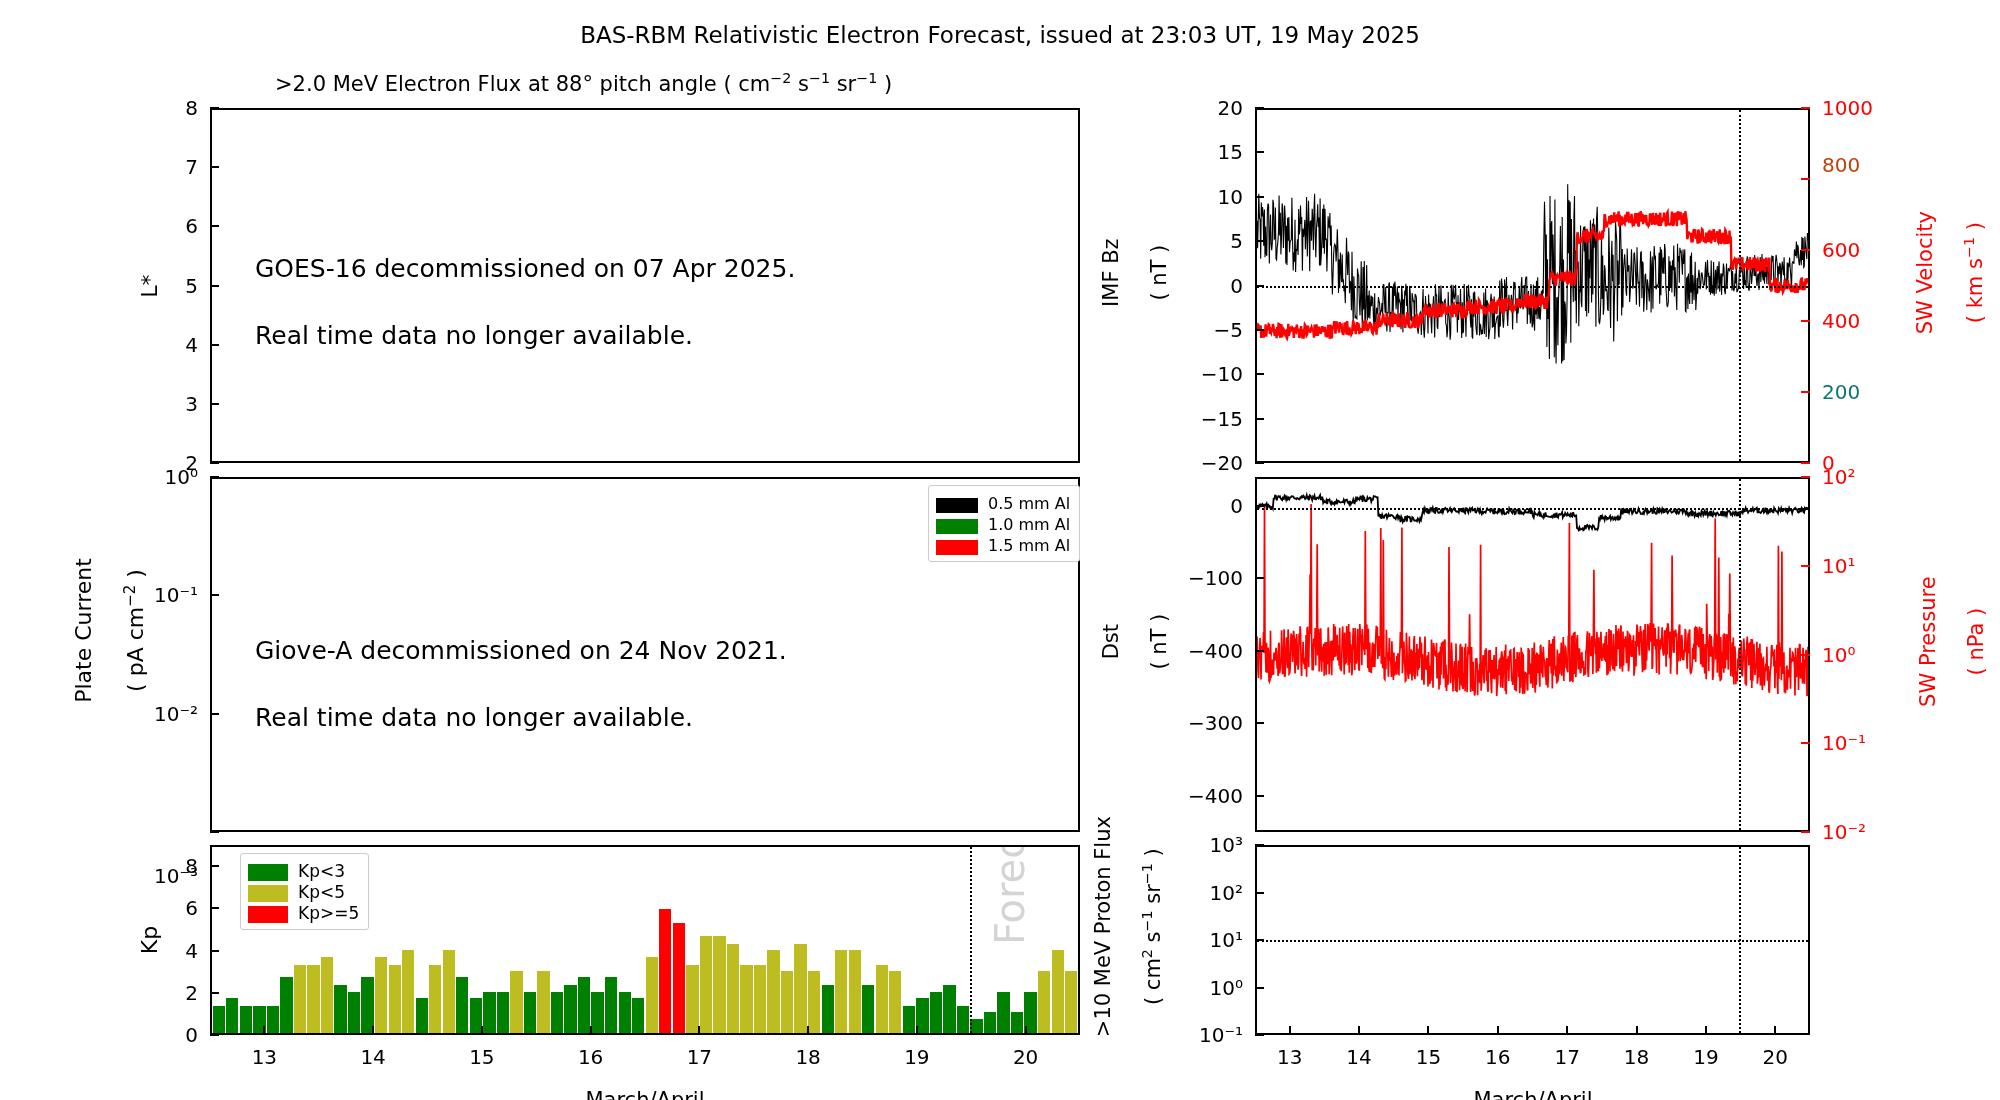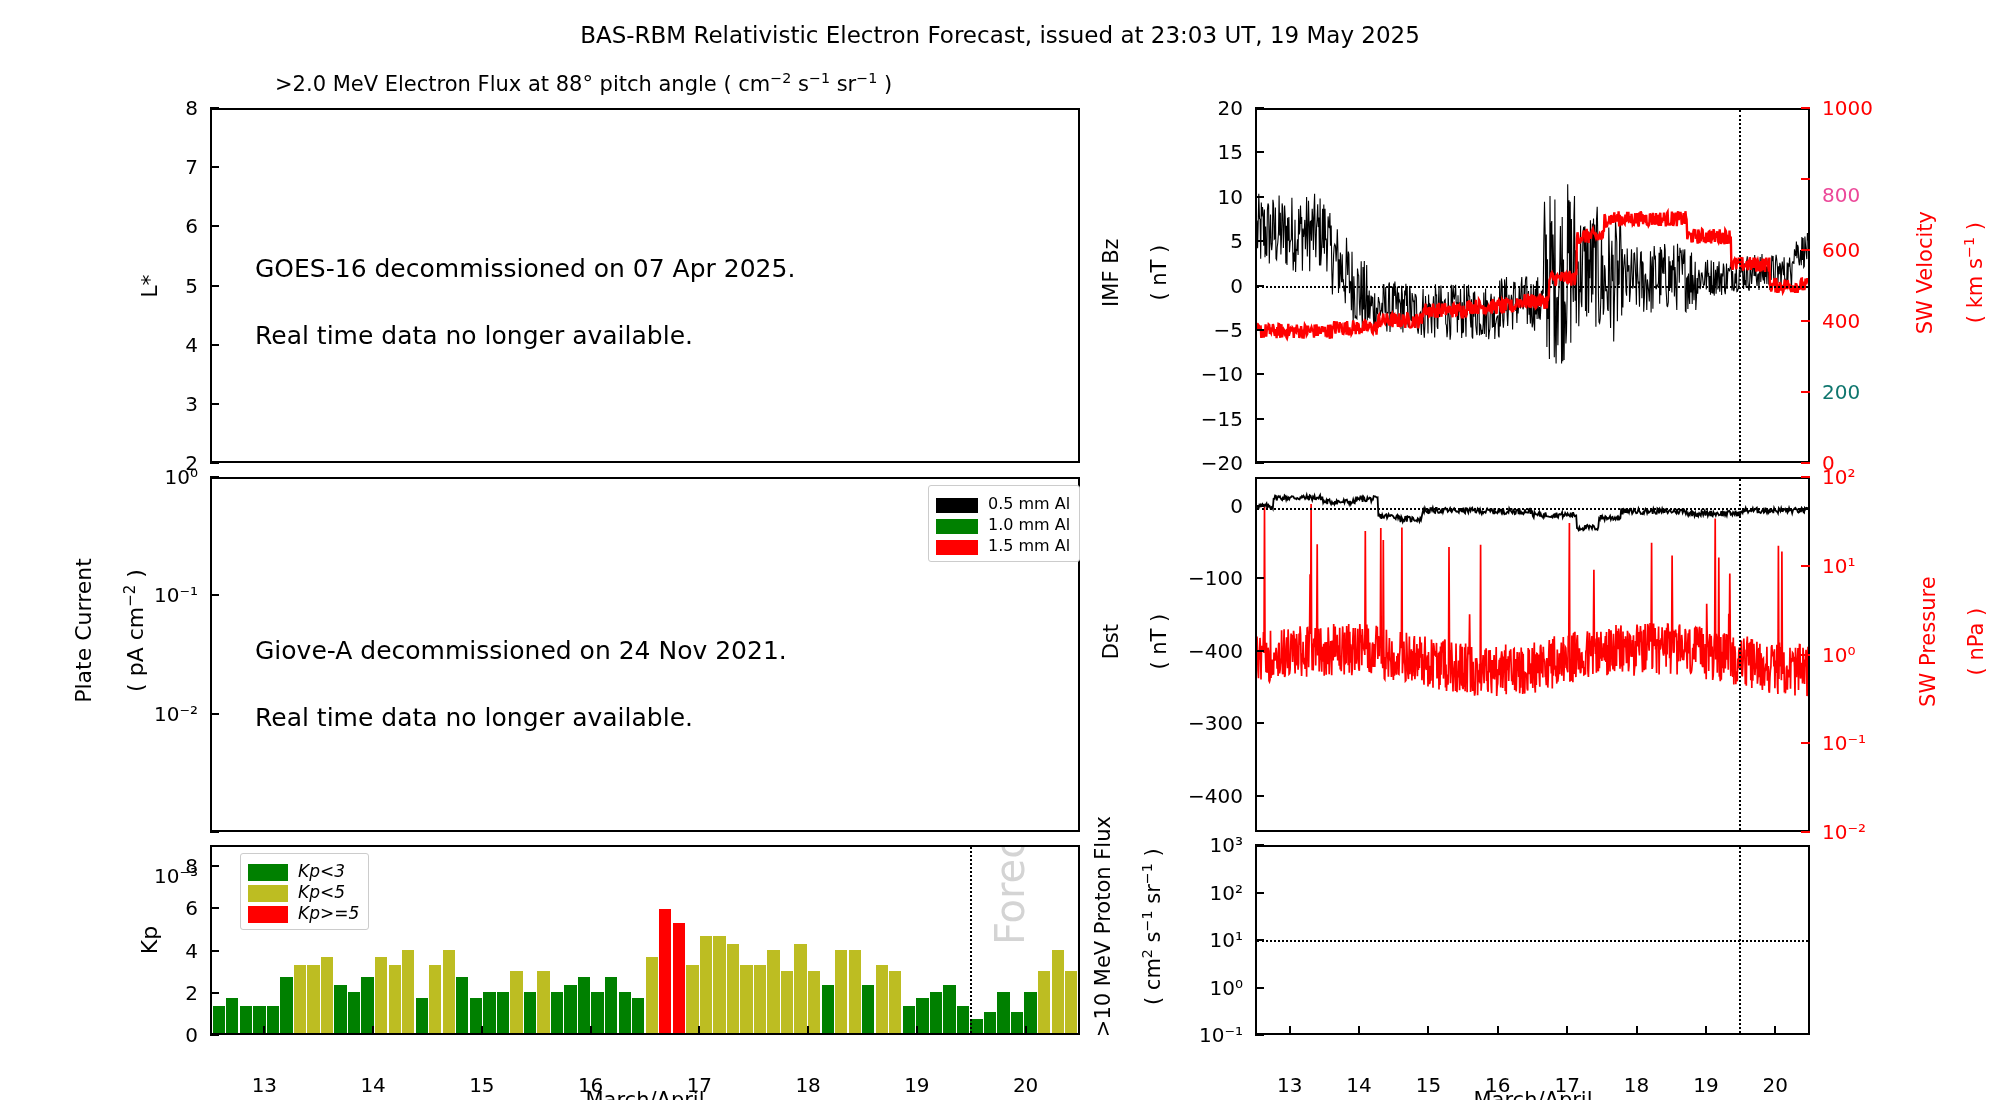--- a/index.html
+++ b/index.html
@@ -9,21 +9,21 @@
   .ttl{font-size:23px;text-align:center;width:100%;top:22px;left:0;}
   .subttl{font-size:21px;top:70px;left:275px;}
   sup{font-size:.68em;vertical-align:super;}
 
   .panel{position:absolute;border:2.2px solid #000;background:#fff;box-sizing:border-box;}
   .msg{position:absolute;font-size:25px;line-height:1.35;white-space:pre-line;}
 
   .ytick,.xtick{position:absolute;font-size:20px;color:#000;white-space:nowrap;}
   .ytick{text-align:right;transform:translateY(-50%);}
   .ytick.r{text-align:left;color:#f00;}
-  .xtick{transform:translateX(-50%);text-align:center;margin-top:28px;}
+  .xtick{transform:translateX(-50%);text-align:center;}
 
   .tickmark{position:absolute;background:#000;}
   .tickmark.red{background:#f00;}
 
   .ylab{position:absolute;font-size:21px;text-align:center;transform-origin:50% 50%;white-space:pre;line-height:1.15;}
   .ylab.rot{transform:translate(-50%,-50%) rotate(-90deg);}
   .ylab.red{color:#f00;}
 
   .xlab{position:absolute;font-size:21px;text-align:center;line-height:1.2;white-space:pre-line;transform:translateX(-50%);}
 
@@ -200,21 +200,21 @@
       <div class="tickmark" style="position: absolute; width: 2px; height: 9px; left: 589.625px; top: 1026px;"></div>
       <div class="xtick" style="left: 699.375px; top: 1045px;">17</div>
       <div class="tickmark" style="position: absolute; width: 2px; height: 9px; left: 698.375px; top: 1026px;"></div>
       <div class="xtick" style="left: 808.125px; top: 1045px;">18</div>
       <div class="tickmark" style="position: absolute; width: 2px; height: 9px; left: 807.125px; top: 1026px;"></div>
       <div class="xtick" style="left: 916.875px; top: 1045px;">19</div>
       <div class="tickmark" style="position: absolute; width: 2px; height: 9px; left: 915.875px; top: 1026px;"></div>
       <div class="xtick" style="left: 1025.62px; top: 1045px;">20</div>
       <div class="tickmark" style="position: absolute; width: 2px; height: 9px; left: 1024.62px; top: 1026px;"></div>
     </div>
-  <div class="legend kp" id="legend-kp" style="left:240px;top:853px;font-style:italic;">
+  <div class="legend kp" id="legend-kp" style="left:240px;top:853px;">
       <div class="legrow">
         <span class="swatch" style="background: rgb(0, 128, 0);"></span>
         <span class="legtxt">Kp&lt;3</span>
       </div>
       <div class="legrow">
         <span class="swatch" style="background: rgb(189, 189, 34);"></span>
         <span class="legtxt">Kp&lt;5</span>
       </div>
       <div class="legrow">
         <span class="swatch" style="background: rgb(255, 0, 0);"></span>
@@ -254,21 +254,21 @@
       <div class="ytick" style="right: 757px; top: 374.25px;">−10</div>
       <div class="tickmark" style="position: absolute; height: 2px; width: 9px; top: 373.25px; left: 1255px;"></div>
       <div class="ytick" style="right: 757px; top: 418.625px;">−15</div>
       <div class="tickmark" style="position: absolute; height: 2px; width: 9px; top: 417.625px; left: 1255px;"></div>
       <div class="ytick" style="right: 757px; top: 463px;">−20</div>
       <div class="tickmark" style="position: absolute; height: 2px; width: 9px; top: 462px; left: 1255px;"></div>
     </div>
   <div id="p4-yticks-r">
       <div class="ytick r" style="left: 1822px; top: 108px; color: rgb(255, 0, 0);">1000</div>
       <div class="tickmark red" style="position: absolute; height: 2px; width: 9px; top: 107px; left: 1801px;"></div>
-      <div class="ytick r" style="left: 1822px; top: 195px; color: #ec4899; text-align: right;">800</div>
+      <div class="ytick r" style="left: 1822px; top: 165px; color: #c2410c; text-align: right;">800</div>
       <div class="tickmark red" style="position: absolute; height: 2px; width: 9px; top: 178px; left: 1801px;"></div>
       <div class="ytick r" style="left: 1822px; top: 250px; color: rgb(255, 0, 0);">600</div>
       <div class="tickmark red" style="position: absolute; height: 2px; width: 9px; top: 249px; left: 1801px;"></div>
       <div class="ytick r" style="left: 1822px; top: 321px; color: rgb(255, 0, 0);">400</div>
       <div class="tickmark red" style="position: absolute; height: 2px; width: 9px; top: 320px; left: 1801px;"></div>
       <div class="ytick r" style="left: 1822px; top: 392px; color: #0f766e;">200</div>
       <div class="tickmark red" style="position: absolute; height: 2px; width: 9px; top: 391px; left: 1801px;"></div>
       <div class="ytick r" style="left: 1822px; top: 463px; color: rgb(255, 0, 0);">0</div>
       <div class="tickmark red" style="position: absolute; height: 2px; width: 9px; top: 462px; left: 1801px;"></div>
     </div>

